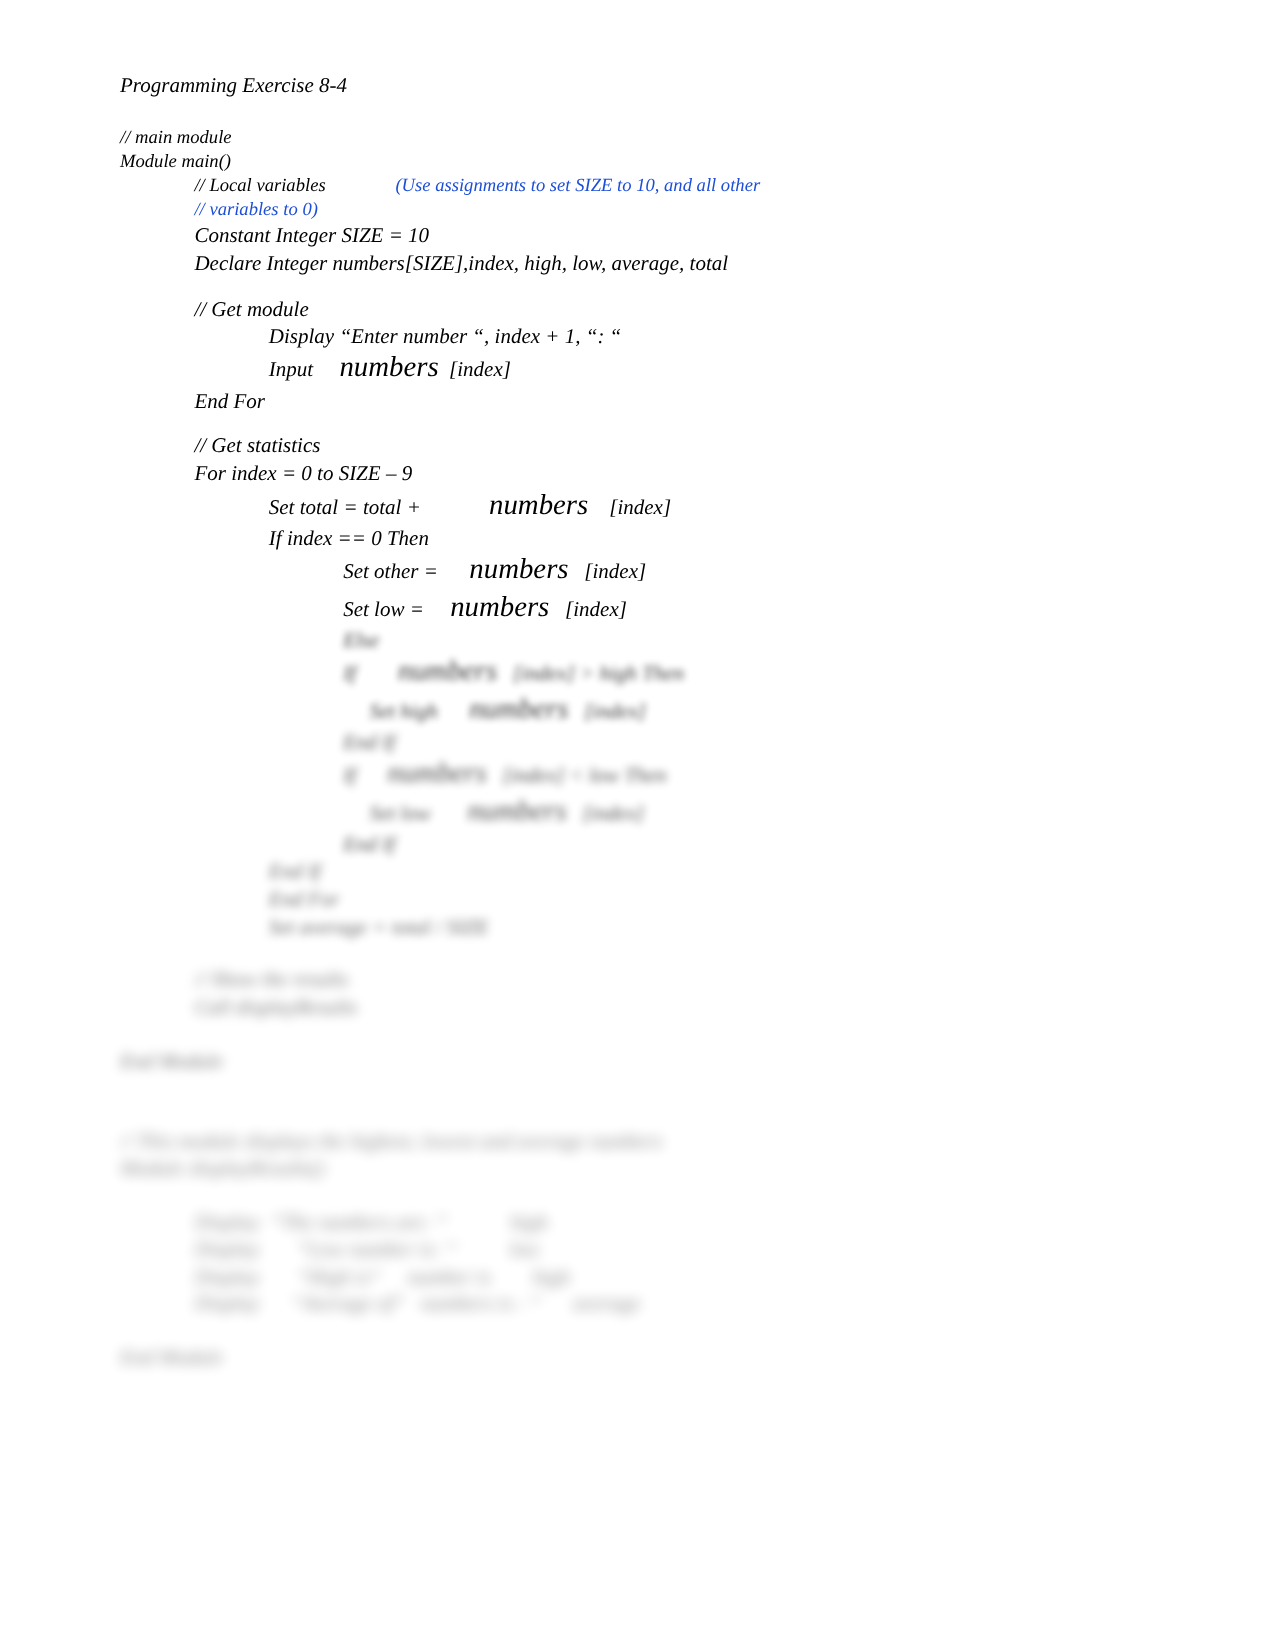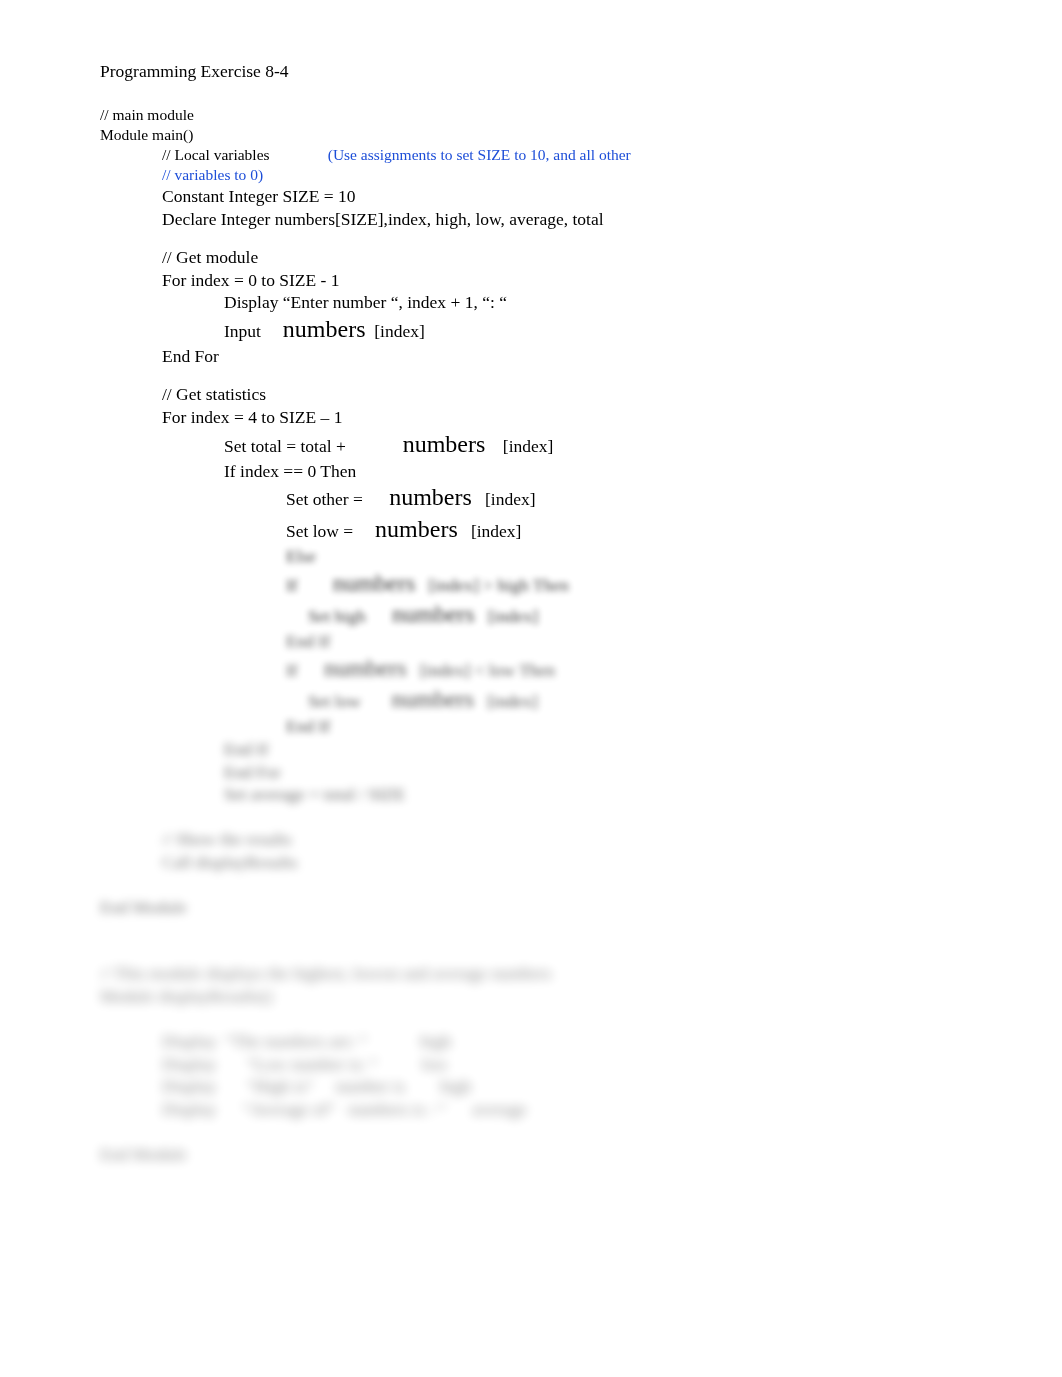--- a/index.html
+++ b/index.html
@@ -8,20 +8,21 @@
     background: #ffffff;
   }
   .page {
     position: relative;
     width: 1062px;
     height: 1364px;
     background: #ffffff;
     font-family: "Liberation Serif", "DejaVu Serif", serif;
     color: #000000;
     overflow: hidden;
+    font-style: italic;
   }
   .doc {
     position: absolute;
     left: 100px;
     top: 60px;
     width: 860px;
   }
 
   
   .line {
@@ -72,29 +73,28 @@
     <div class="line ind1"><span>// Local variables</span><span>               </span><span class="red">(Use assignments to set SIZE to 10, and all other</span></div>
 
     <div class="line ind1 red">// variables to 0)</div>
 
     <div class="line big ind1">Constant Integer SIZE = 10</div>
     <div class="line big ind1">Declare Integer numbers[SIZE],index, high, low, average, total</div>
 
     <div class="gap-md"></div>
 
     <div class="line big ind1">// Get module</div>
-    <div class="line big ind1">For index = 0 to SIZE - 1</div>
     <div class="line big ind2">Display “Enter number “, index + 1, “: “</div>
     <div class="line big ind2"><span>Input</span><span>     </span><span class="nbig">numbers</span><span>  </span><span>[index]</span></div>
     <div class="line big ind1">End For</div>
 
     <div class="gap-md"></div>
 
     <div class="line big ind1">// Get statistics</div>
-    <div class="line big ind1">For index = 4 to SIZE – 1</div>
+    <div class="line big ind1">For index = 0 to SIZE – 9</div>
 
     <div class="line big ind2"><span>Set total = total +</span><span>             </span><span class="nbig">numbers</span><span>    </span><span>[index]</span></div>
 
     <div class="line big ind2">If index == 0 Then</div>
 
     <div class="line big ind3"><span>Set other =</span><span>      </span><span class="nbig">numbers</span><span>   </span><span>[index]</span></div>
 
     <div class="line big ind3"><span>Set low =</span><span>     </span><span class="nbig">numbers</span><span>   </span><span>[index]</span></div>
 
     <div class="block blur-1">

